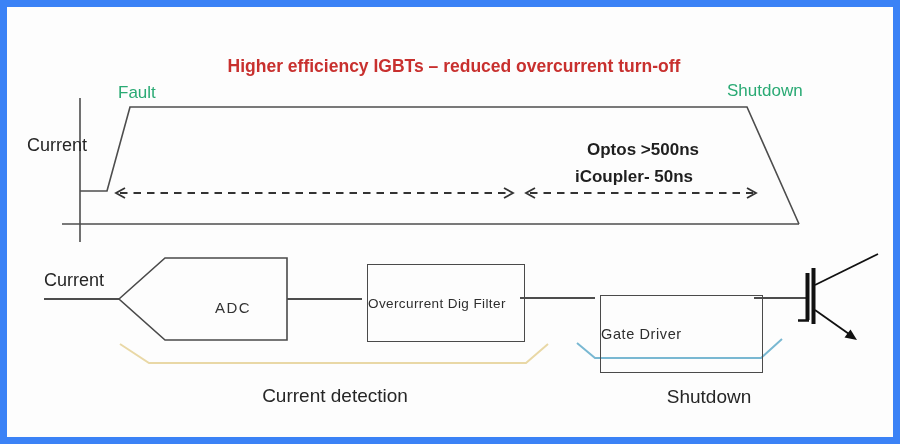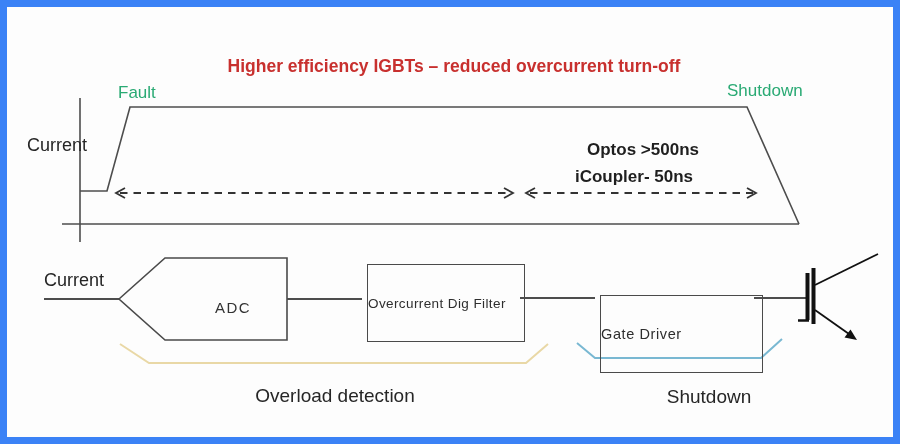--- a/index.html
+++ b/index.html
@@ -90,16 +90,16 @@
   <div class="txt bold17 ctr icoupler">iCoupler- 50ns</div>
 
   <div class="txt lbl18 cur-bot">Current</div>
   <div class="txt ctr adc-lbl">ADC</div>
   <div class="block blk-filter">
     <span>Overcurrent Dig Filter</span>
   </div>
   <div class="block blk-gate">
     <span>Gate Driver</span>
   </div>
-  <div class="txt lbl19 ctr overload">Overload detection</div>
+  <div class="txt lbl19 ctr overload">Current detection</div>
   <div class="txt lbl19 ctr response">Shutdown</div>
 
 </div>
 
 </body></html>

